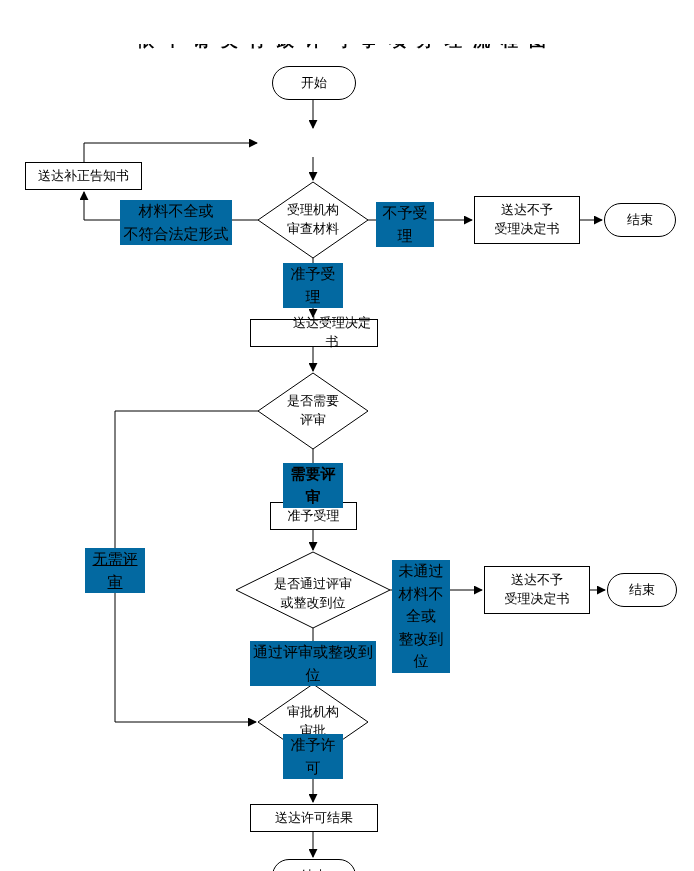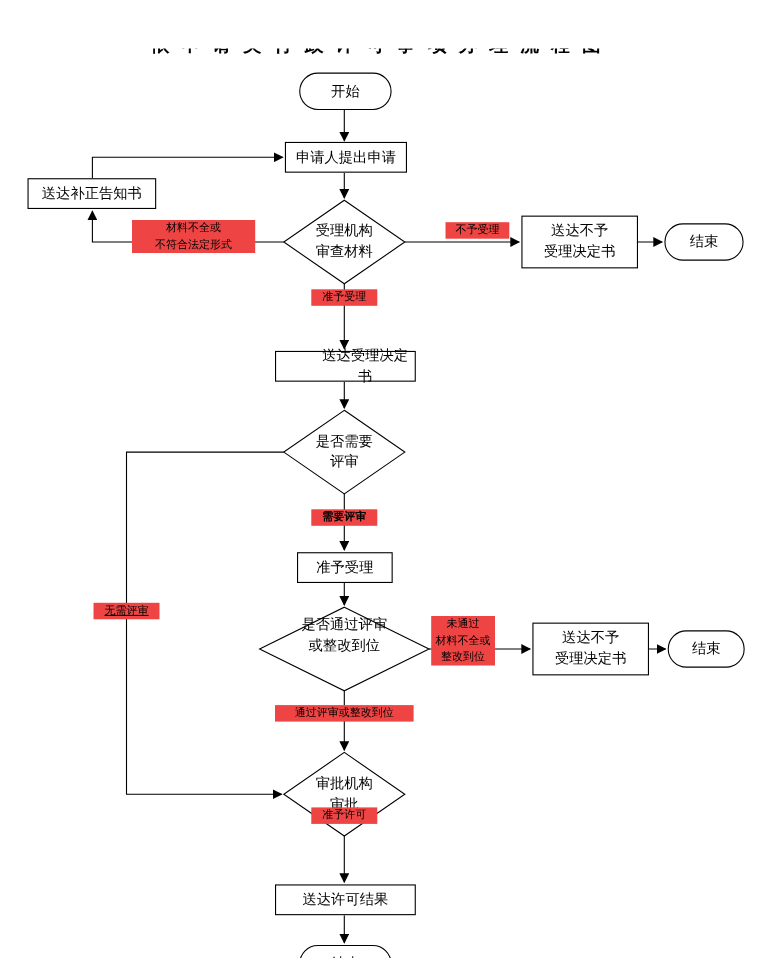--- a/index.html
+++ b/index.html
@@ -23,25 +23,25 @@
     text-align: center;
     font-size: 13px;
     line-height: 1.45;
     white-space: pre-line;
   }
   .rect-node { border: 1px solid #000; background: #fff; }
   .round-node { border: 1px solid #000; background: #fff; border-radius: 17px; }
   .diamond-label { background: transparent; }
   .edge-label {
     position: absolute;
-    font-size: 10px;
+    font-size: 15px;
     line-height: 1.5;
     text-align: center;
     white-space: pre-line;
-    background: #ef4444;
+    background: #0369a1;
     padding: 0 2px;
   }
   .clip-title {
     position: absolute;
     left: 0; right: 0; top: 0;
     height: 6px;
     overflow: hidden;
     text-align: center;
   }
   .clip-title span {
@@ -88,21 +88,20 @@
     <line x1="313" y1="788" x2="313" y2="813" marker-end="url(#ah)"></line>
 
     <polygon fill="#fff" points="313,138 368,176 313,214 258,176"></polygon>
     <polygon fill="#fff" points="313,329 368,367 313,405 258,367"></polygon>
     <polygon fill="#fff" points="313,508 390,546 313,584 236,546"></polygon>
     <polygon fill="#fff" points="313,640 368,678 313,716 258,678"></polygon>
   </svg>
 
   <div class="node round-node" style="left:272px; top:22px; width:84px; height:34px;">开始</div>
 
-  <div class="node rect-node" style="left:259px; top:85px; width:111px; height:28px;">申请人提出申请</div>
 
   <div class="node rect-node" style="left:25px; top:118px; width:117px; height:28px;">送达补正告知书</div>
 
   <div class="node rect-node" style="left:474px; top:152px; width:106px; height:48px;">送达不予
 受理决定书</div>
 
   <div class="node round-node" style="left:604px; top:159px; width:72px; height:34px;">结束</div>
 
   <div class="node rect-node" style="left:250px; top:275px; width:128px; height:28px;padding-left:36px;">送达受理决定书</div>
 
@@ -116,27 +115,27 @@
   <div class="node rect-node" style="left:250px; top:760px; width:128px; height:28px;">送达许可结果</div>
 
   <div class="node round-node" style="left:272px; top:815px; width:84px; height:34px;">结束</div>
 
   <div class="node diamond-label" style="left:258px; top:329px; width:110px; height:76px;">是否需要
 评审</div>
 
   <div class="node diamond-label" style="left:258px; top:138px; width:110px; height:76px;">受理机构
 审查材料</div>
 
-  <div class="node diamond-label" style="left:236px; top:496px; width:154px; height:76px;">是否通过评审
+  <div class="node diamond-label" style="left:236px; top:512px; width:154px; height:76px;">是否通过评审
 或整改到位</div>
 
   <div class="node diamond-label" style="left:258px; top:640px; width:110px; height:76px;">审批机构
 审批</div>
 
-  <div class="edge-label" style="left:405px; top:158px; width:58px;">不予受理</div>
+  <div class="edge-label" style="left:376px; top:158px; width:58px;">不予受理</div>
 
   <div class="edge-label" style="left:120px; top:156px; width:112px;">材料不全或
 不符合法定形式</div>
 
   <div class="edge-label" style="left:283px; top:219px; width:60px;">准予受理</div>
 
   <div class="edge-label" style="left:85px; top:504px; width:60px;text-decoration:underline;">无需评审</div>
 
   <div class="edge-label" style="left:283px; top:419px; width:60px;font-weight:bold;">需要评审</div>
 

